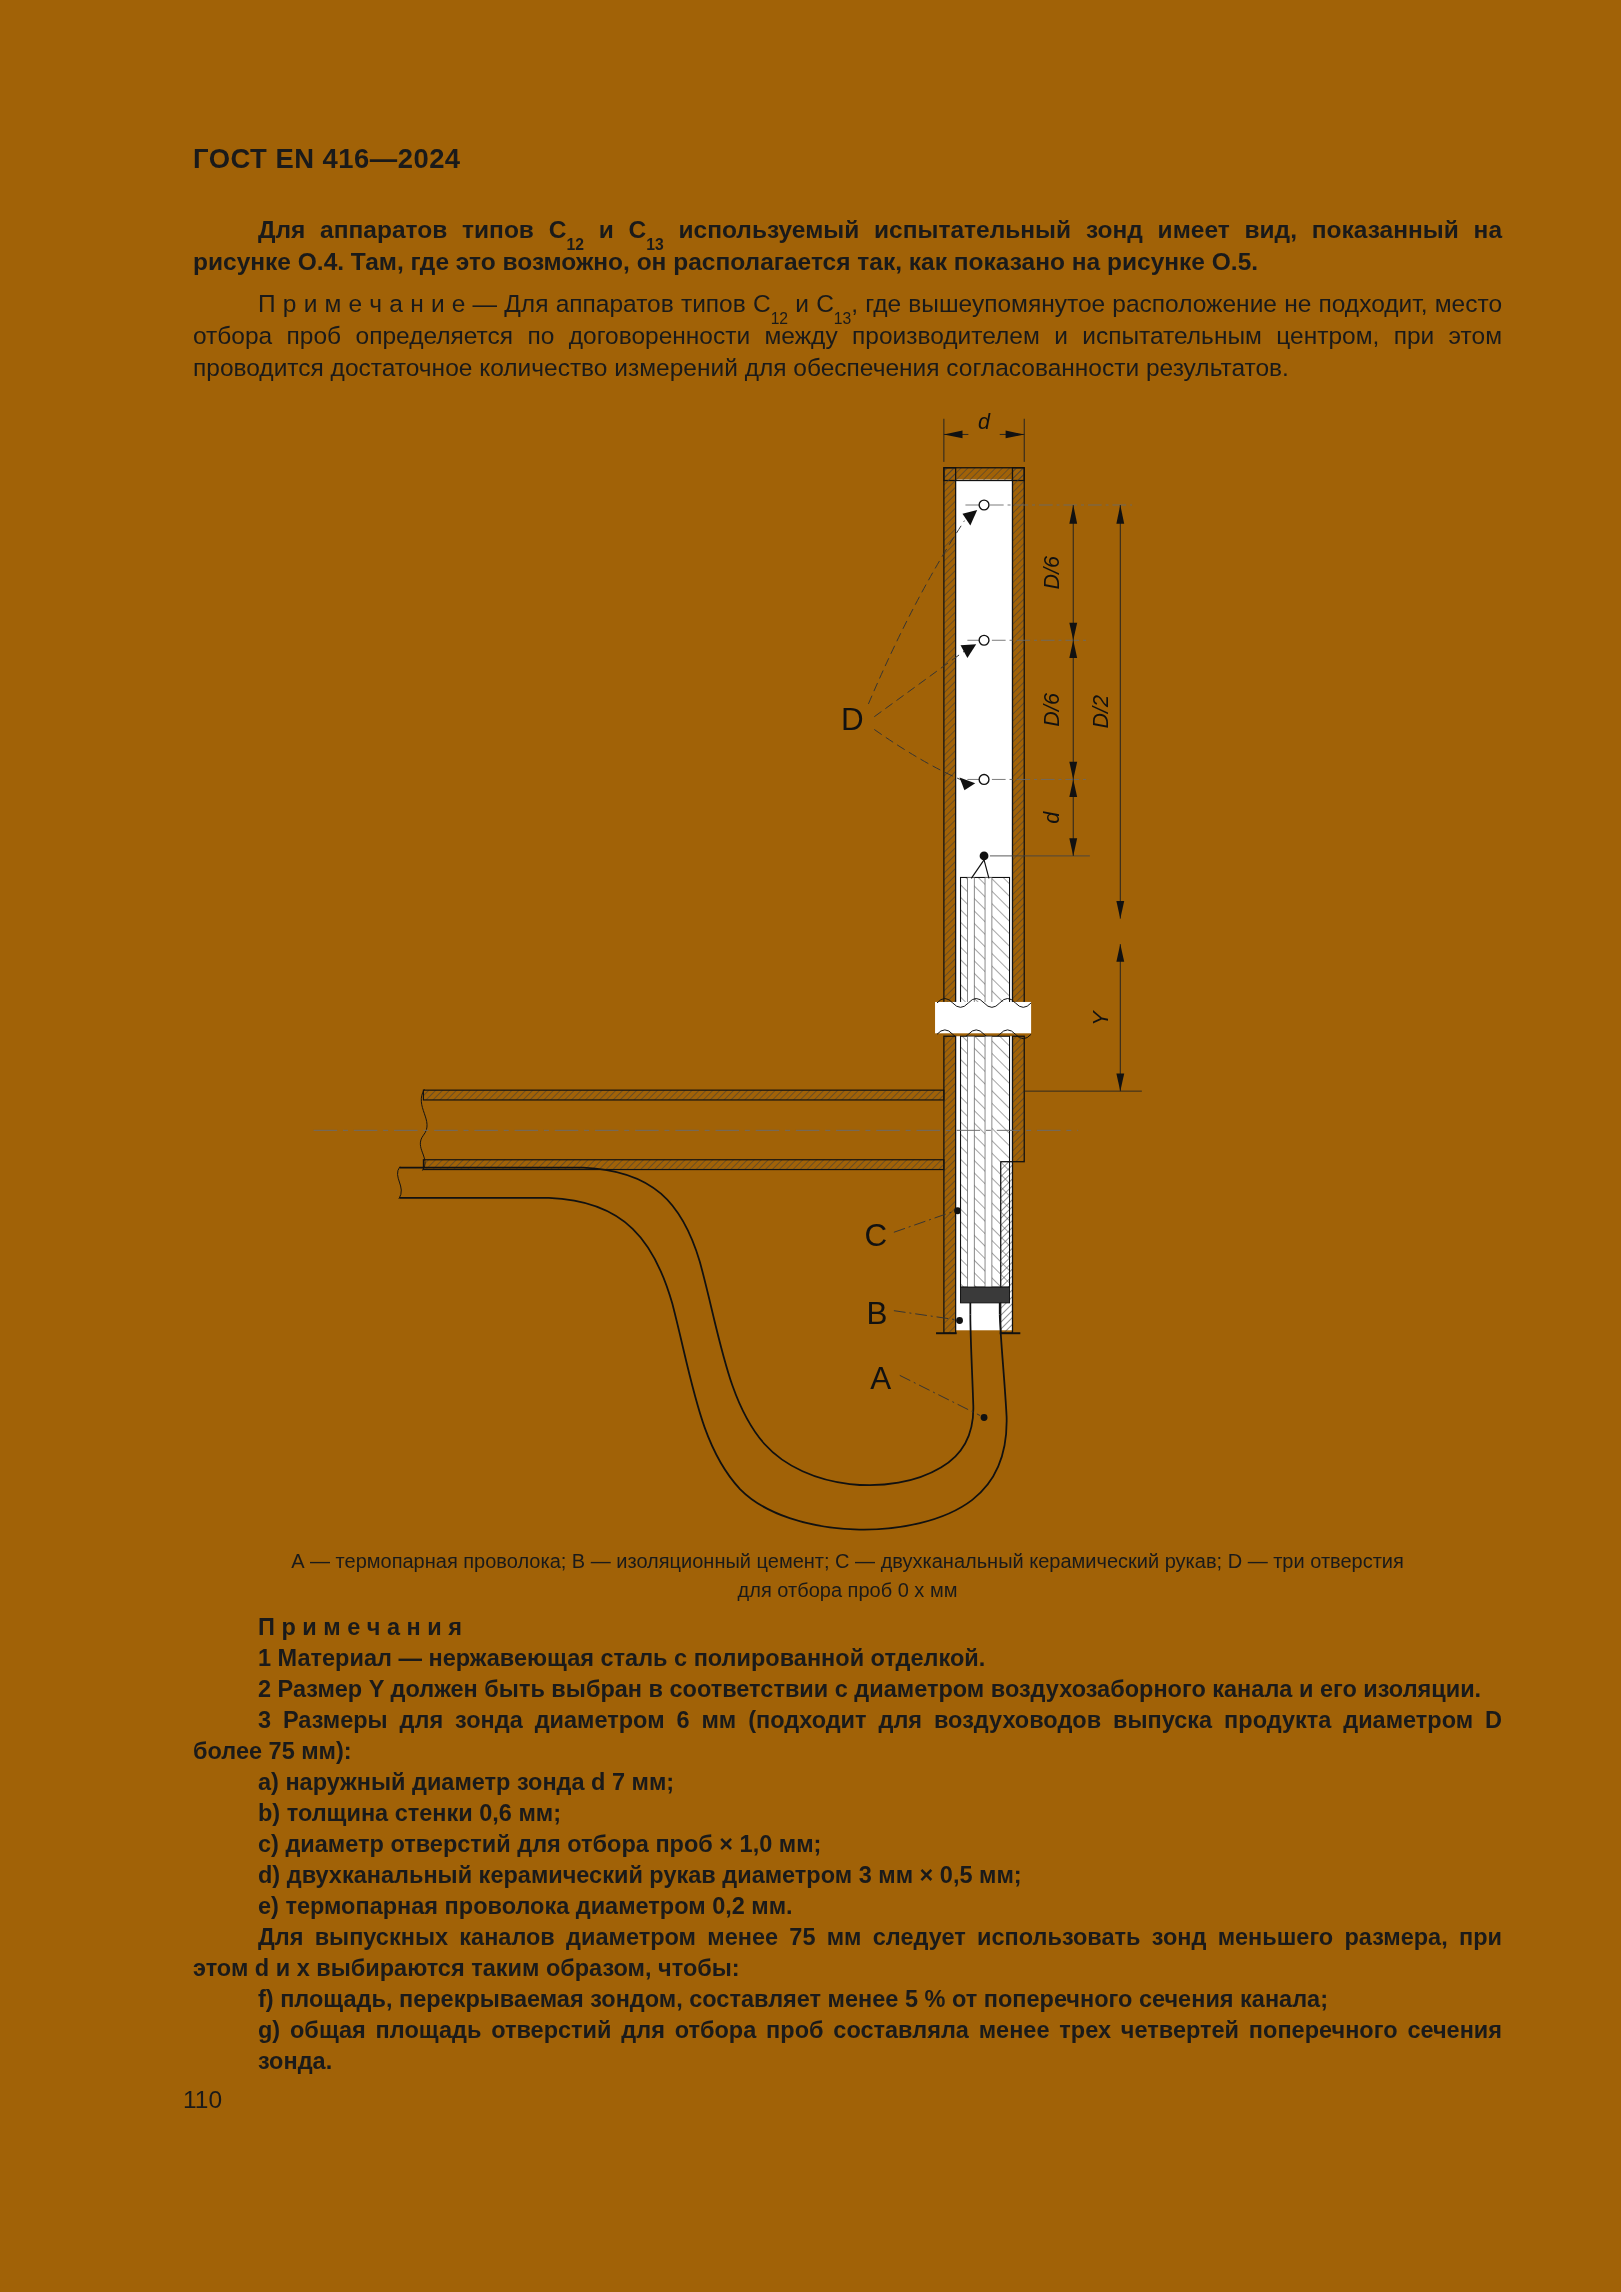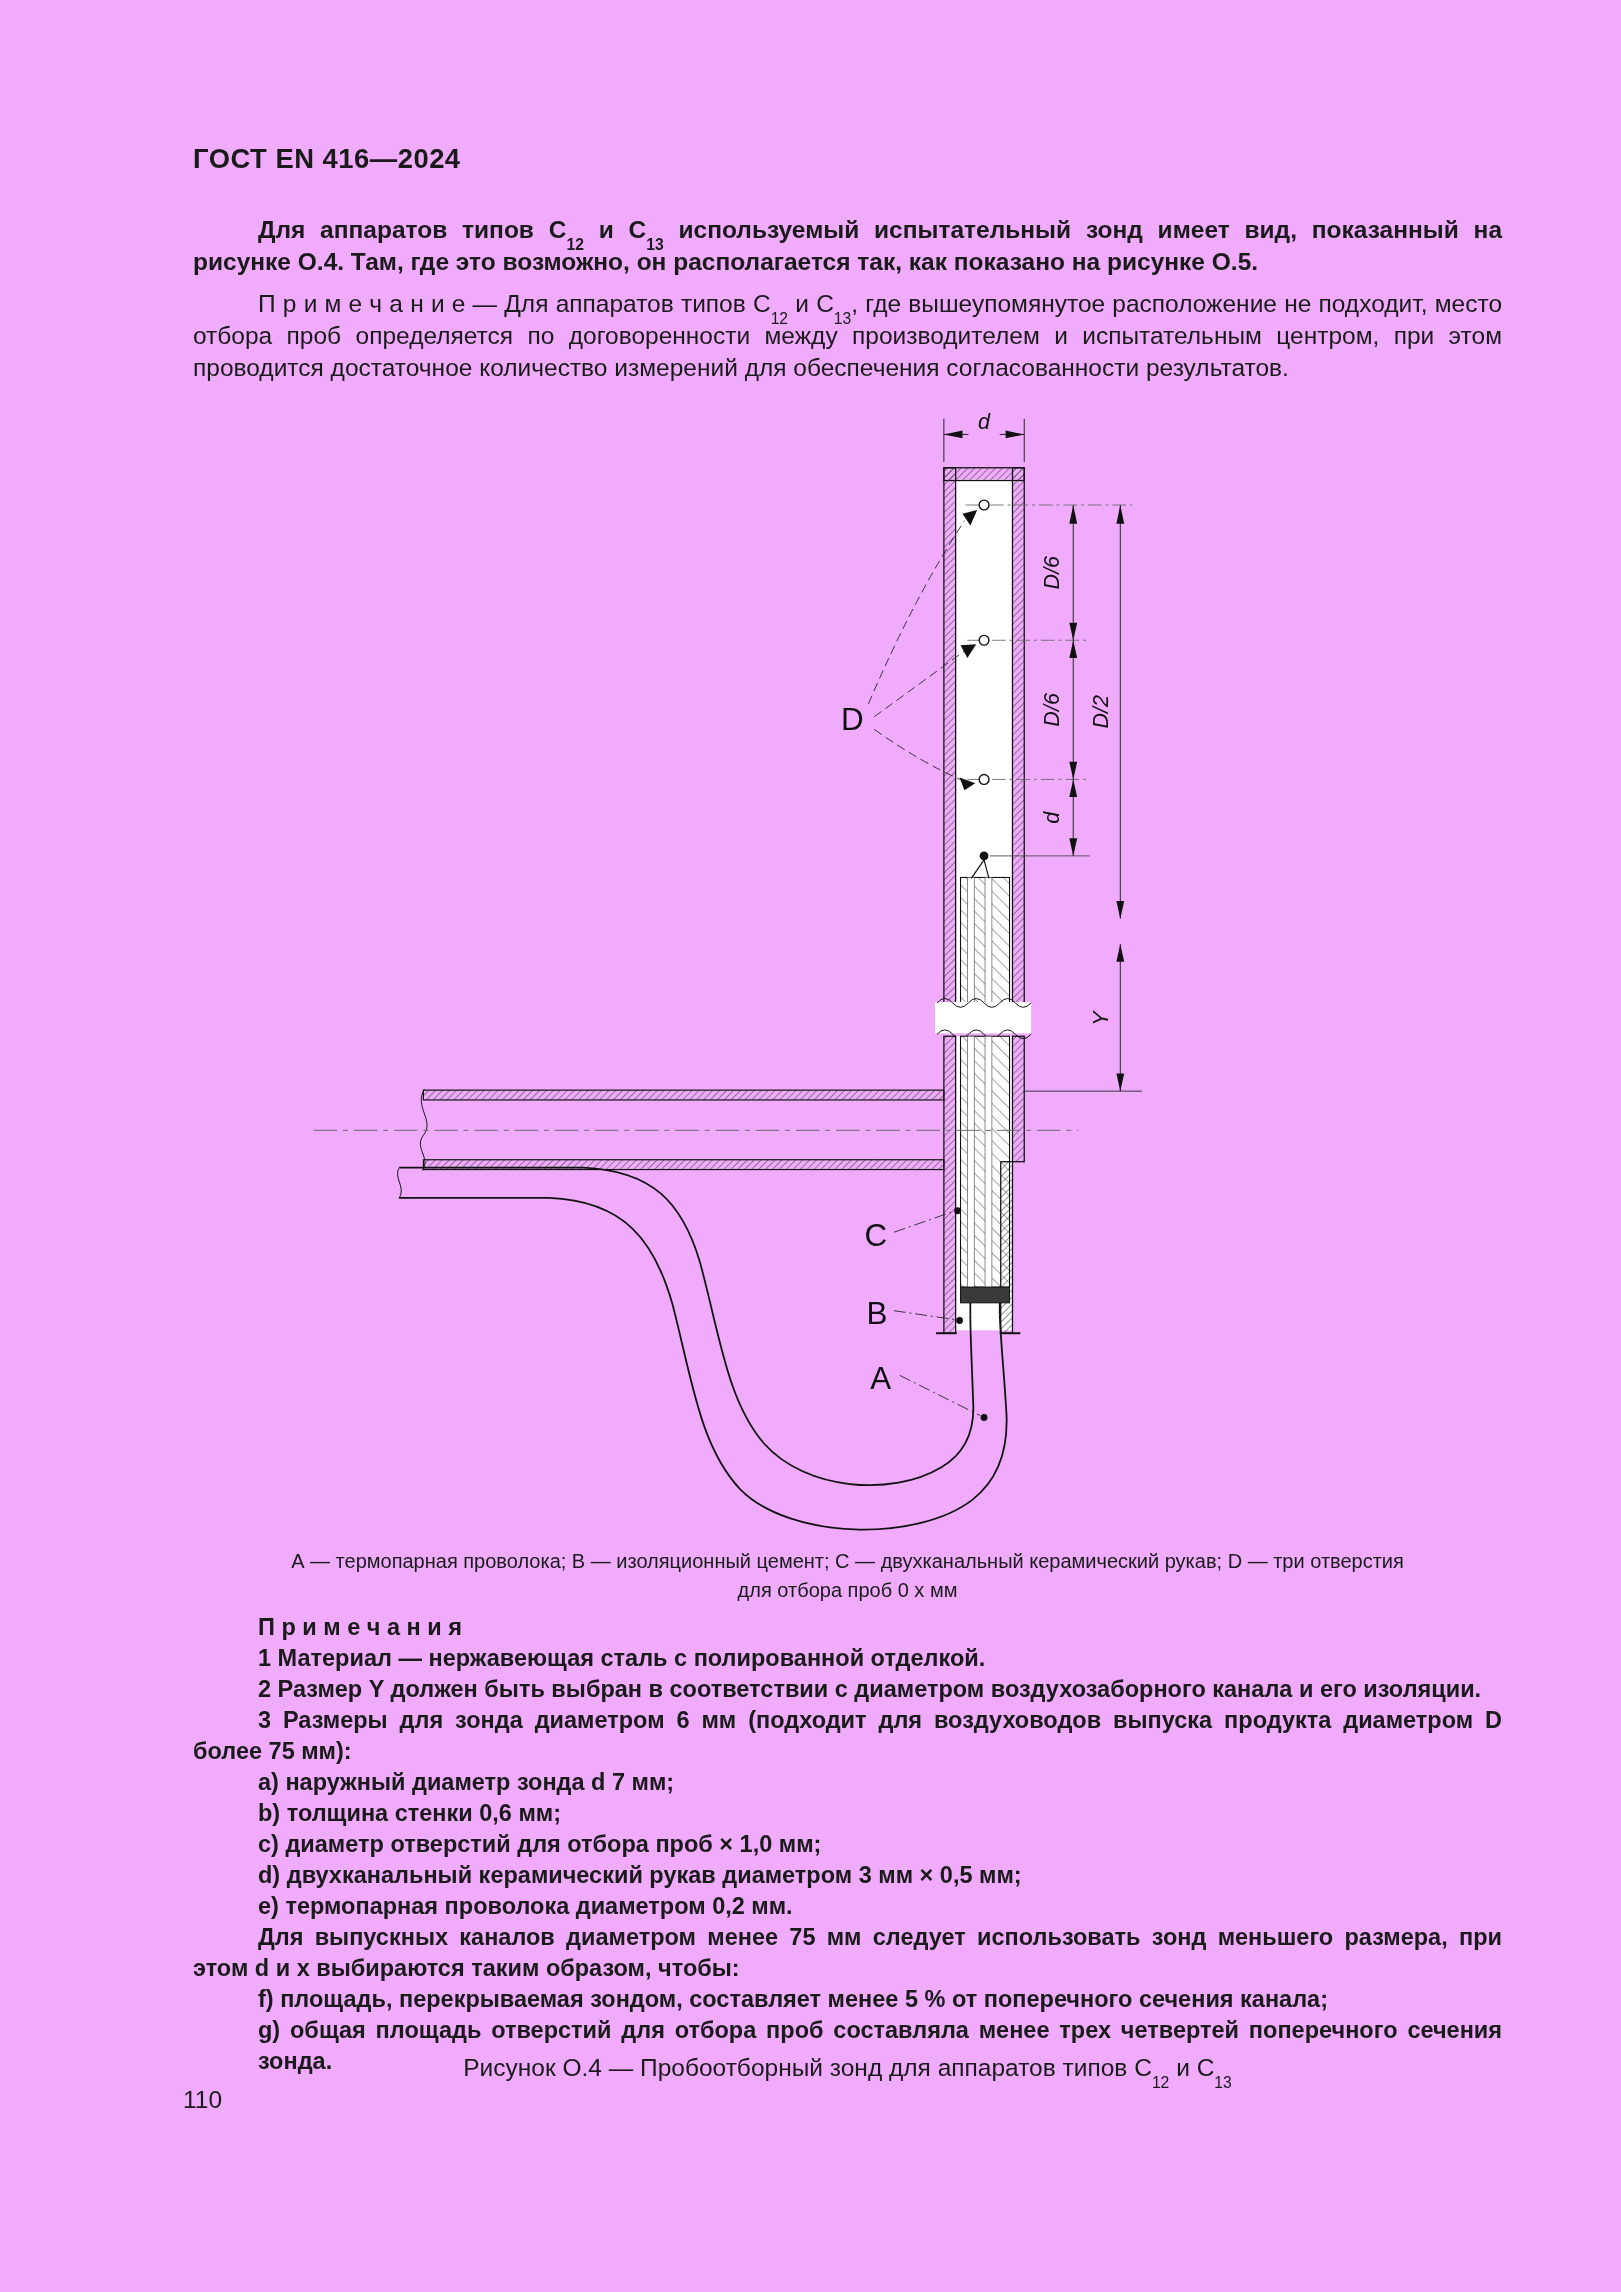--- a/index.html
+++ b/index.html
@@ -1,19 +1,19 @@
 <!DOCTYPE html>
 <html><head>
 <meta charset="utf-8">
 <style>
   html,body{margin:0;padding:0;background:#e8e8e8;}
   .page{
     position:relative;
     width:1621px;height:2293px;
-    background:#f0abfc;
+    background:#a16207;
     font-family:"Liberation Sans", sans-serif;
     color:#1a1a1a;
     overflow:hidden;
   }
   .hdr{position:absolute;left:193px;top:143px;font-size:27.4px;font-weight:bold;letter-spacing:0.5px;}
   .para{position:absolute;left:193px;width:1309px;font-size:24.5px;line-height:32px;text-align:justify;text-align-last:left;}
   .para .ind{display:inline-block;width:65px;}
   .p1{top:214px;font-weight:bold;}
   .p2{top:288px;}
   sub.s{font-size:15.7px;position:relative;bottom:-5.9px;line-height:0;}
@@ -196,20 +196,17 @@
     <p class="let">a)  наружный диаметр зонда d 7 мм;</p>
     <p class="let">b)  толщина стенки 0,6 мм;</p>
     <p class="let">c)  диаметр отверстий для отбора проб × 1,0 мм;</p>
     <p class="let">d)  двухканальный керамический рукав диаметром 3 мм × 0,5 мм;</p>
     <p class="let">e)  термопарная проволока диаметром 0,2 мм.</p>
     <p class="num">Для выпускных каналов диаметром менее 75 мм следует использовать зонд меньшего размера, при этом d и х выбираются таким образом, чтобы:</p>
     <p class="let">f)  площадь, перекрываемая зондом, составляет менее 5 % от поперечного сечения канала;</p>
     <p class="let">g)  общая площадь отверстий для отбора проб составляла менее трех четвертей поперечного сечения зонда.</p>
   </div>
 
-  <div class="figcap">
-    <span>Рисунок О.4 — Пробоотборный зонд для аппаратов типов С</span><sub class="s">12</sub><span> и С</span><sub class="s">13</sub>
-  </div>
 
   <div class="pgnum">110</div>
 
 </div>
 
 
 </body></html>

